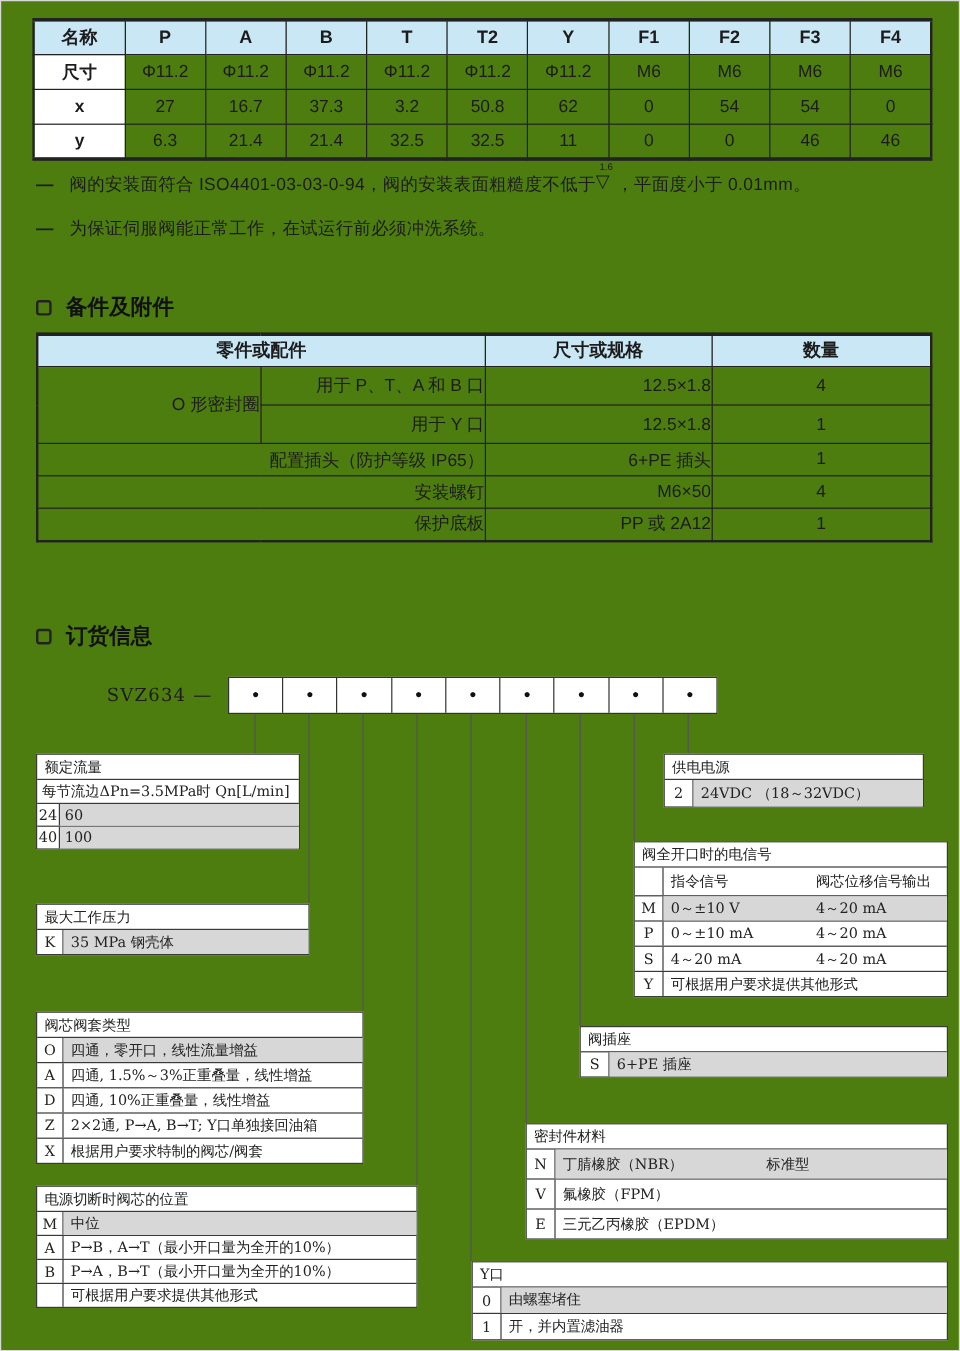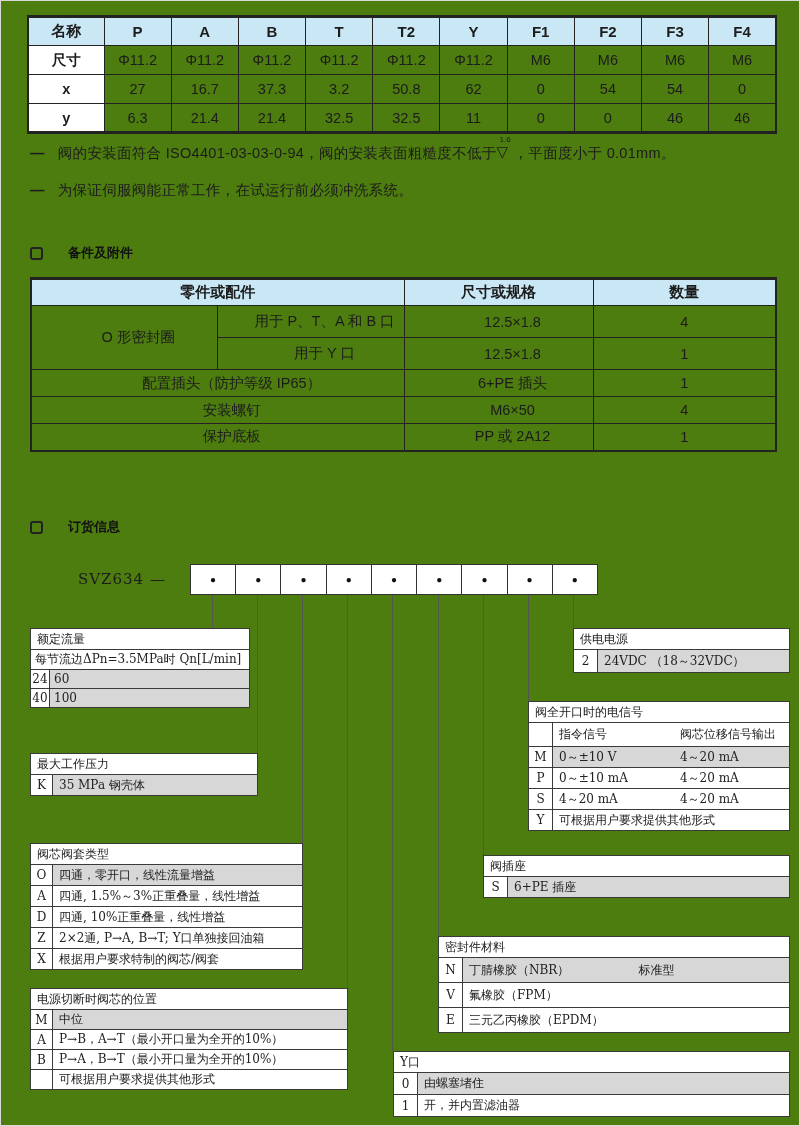--- a/index.html
+++ b/index.html
@@ -17,35 +17,35 @@
   
   .note{position:absolute;left:30px;font-size:14.5px;letter-spacing:.3px;white-space:nowrap}
   .note1{top:143px}
   .note2{top:181px}
   .note .dash{margin-right:13px;font-weight:bold}
   .rough{position:relative;display:inline-block;width:17px;height:18px;vertical-align:-3px}
   .rough i{position:absolute;left:3px;top:-7px;font-size:8px;font-style:normal;line-height:1;letter-spacing:0}
   .rough b{font-weight:normal;font-size:15px;position:absolute;left:0;top:0;line-height:18px}
 
   
-  .sec{position:absolute;left:30px;display:flex;align-items:center;gap:25px;font-size:13px;font-weight:bold;color:#111}
+  .sec{position:absolute;left:30px;display:flex;align-items:center;gap:12px;font-size:18px;font-weight:bold;color:#111}
   .sec-spares{top:244px}
   .sec-order{top:518px}
   .bullet{width:13px;height:13px;border:2.2px solid #222;border-radius:3px;flex:none}
 
   
   .spares-table{position:absolute;left:30px;top:277px;width:745px;border-collapse:collapse;table-layout:fixed;
                 border:2px solid #222;border-top-width:3px;border-bottom-width:2.5px;font-size:14.5px}
   .spares-table th{background:var(--blue,#c9e7f4);height:27px;font-size:15px;border:1.5px solid #222;text-align:center}
-  .spares-table td{border:1.5px solid #222;text-align:center;padding-left:28px;height:27px}
+  .spares-table td{border:1.5px solid #222;text-align:right;padding-left:28px;height:27px}
   .spares-table td:last-child{text-align:center;padding-left:0}
   .spares-table tr:nth-child(2) td,.spares-table tr:nth-child(3) td{height:32px}
 
   
-  .model{position:absolute;left:78px;top:570px;width:110px;text-align:left;
+  .model{position:absolute;left:78px;top:570px;width:110px;text-align:center;
          font-family:"DejaVu Serif","Liberation Serif",serif;font-size:15px;letter-spacing:1px;white-space:nowrap}
   .obox-row{position:absolute;left:190px;top:564px;width:408px;height:31px;display:flex;border:1.5px solid #333;background:#fff}
   .obox{flex:1;display:flex;align-items:center;justify-content:center;border-left:1px solid #333}
   .obox:first-child{border-left:none}
   .dot{font-size:10px;line-height:1;color:#111}
   .cline{position:absolute;width:1.2px;background:#555}
   .c1{left:212px;top:595px;height:33px}
   .c2{left:257px;top:595px;height:158px}
   .c3{left:302px;top:595px;height:248px}
   .c4{left:347px;top:595px;height:417px}
@@ -66,21 +66,21 @@
 
   #ot-flow{left:30px;top:628px;width:220px}
   #ot-flow .ot-key{flex-basis:19px}
   #ot-flow .ot-desc{padding:1px 4px}
   #ot-pressure{left:30px;top:753px;width:228px}
   #ot-pressure .ot-row{min-height:21px}
   #ot-spool{left:30px;top:843px;width:273px}
   #ot-spool .ot-row{min-height:21px}
   #ot-fail{left:30px;top:988px;width:318px}
   #ot-fail .ot-row{min-height:19px}
-  #ot-power{left:573px;top:628px;width:217px}
+  #ot-power{left:553px;top:628px;width:217px}
   #ot-power .ot-row{min-height:23px}
   #ot-power .ot-key{flex-basis:24px}
   #ot-signal{left:528px;top:701px;width:262px}
   #ot-signal .ot-row{min-height:21px}
   #ot-signal .ot-head{min-height:24px}
   #ot-signal .ot-key{flex-basis:24px}
   #ot-socket{left:483px;top:855px;width:307px}
   #ot-socket .ot-row{min-height:21px}
   #ot-socket .ot-key{flex-basis:24px}
   #ot-seal{left:438px;top:936px;width:352px}

